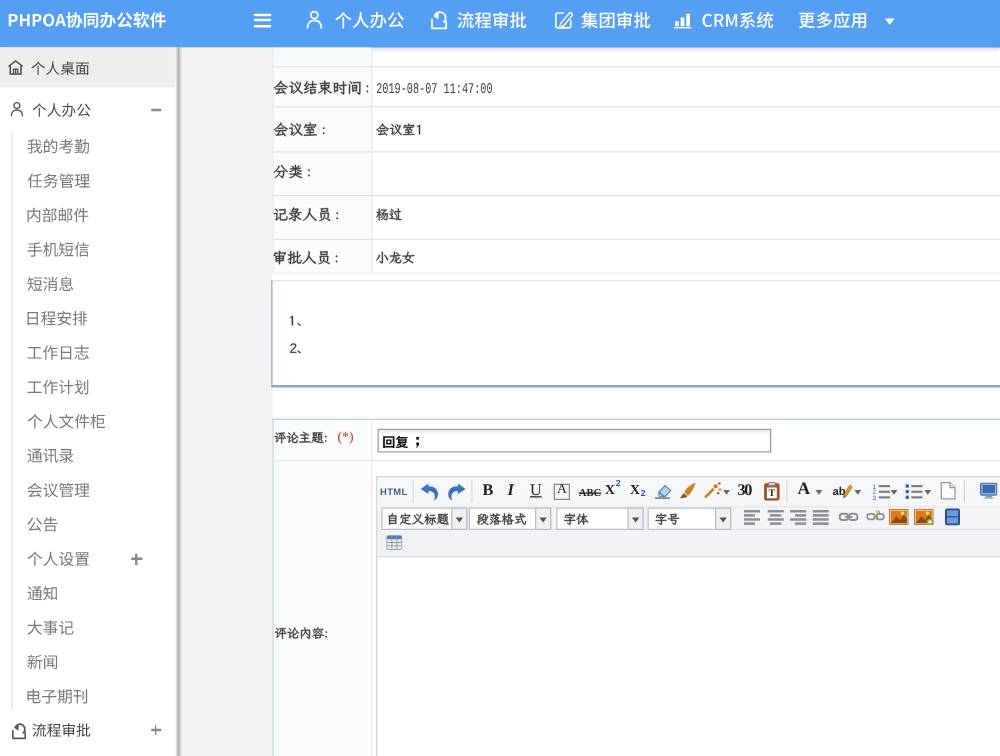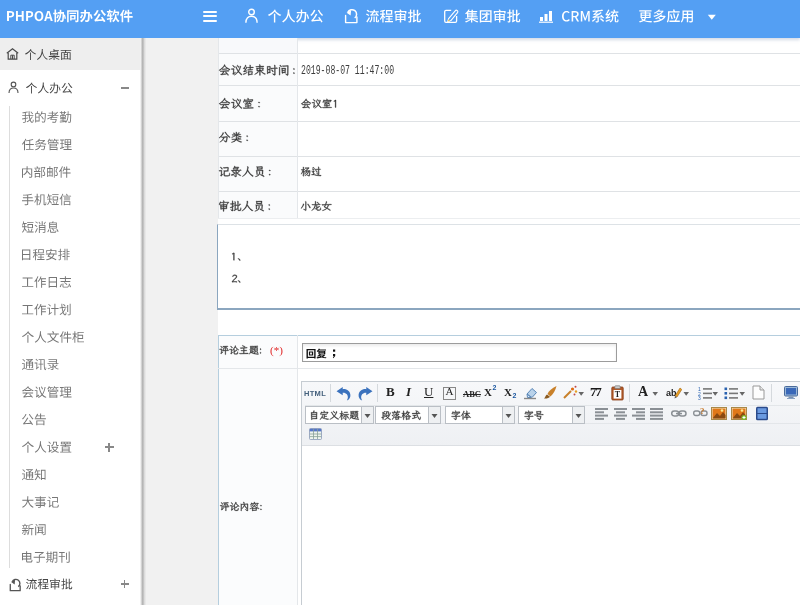--- a/index.html
+++ b/index.html
@@ -360,21 +360,21 @@
 <svg class="abs" style="left:562px;top:385px" width="16" height="15" viewBox="0 0 16 15">
 <path d="M2 13 L9 6" stroke="#c8802a" stroke-width="2"></path>
 <circle cx="10.5" cy="4" r="1.6" fill="#e06a10"></circle>
 <circle cx="14" cy="6.5" r="1.2" fill="#e8a024"></circle>
 <circle cx="12.5" cy="9.5" r="1" fill="#c04a4a"></circle>
 <circle cx="13.5" cy="1.8" r="1" fill="#c04a4a"></circle>
   </svg>
 <svg class="abs" style="left:578px;top:391px" width="7" height="6">
     <path d="M0.5 1 L6 1 L3.2 4.8 Z" fill="#666"></path>
   </svg>
-<div class="abs" style="left:590px;top:384px;font-family:'Liberation Serif';font-size:13px;font-weight:bold;color:#1a1a1a;letter-spacing:-1.2px">77</div>
+<div class="abs" style="left:590px;top:384px;font-family:'Liberation Serif';font-size:13px;font-weight:bold;color:#1a1a1a;letter-spacing:-1.2px">30</div>
 <svg class="abs" style="left:611px;top:385px" width="13" height="16" viewBox="0 0 13 16">
 <rect x="0.8" y="2" width="11.4" height="13" rx="1" fill="#b05a2a" stroke="#8a3c14" stroke-width="0.8"></rect>
 <rect x="3.8" y="0.8" width="5.4" height="2.8" rx="0.8" fill="#ccc" stroke="#777" stroke-width="0.7"></rect>
 <rect x="2.6" y="5" width="7.8" height="8.6" fill="#fff"></rect>
 <text x="6.5" y="12" font-family="Liberation Serif" font-size="8" font-weight="bold" text-anchor="middle" fill="#222">T</text>
   </svg>
 <div class="abs" style="left:629px;top:384px;width:1px;height:18px;background:#d5d9dd"></div>
 <div class="abs" style="left:638px;top:383.5px;font-family:'Liberation Serif';font-size:14px;color:#222;font-weight:bold">A</div>
 <svg class="abs" style="left:652px;top:391px" width="7" height="6">
     <path d="M0.5 1 L6 1 L3.2 4.8 Z" fill="#666"></path>

